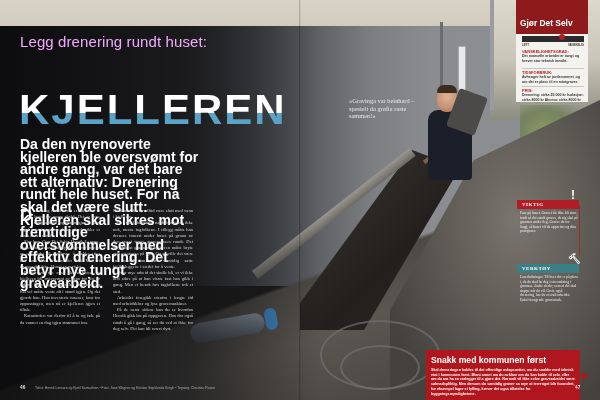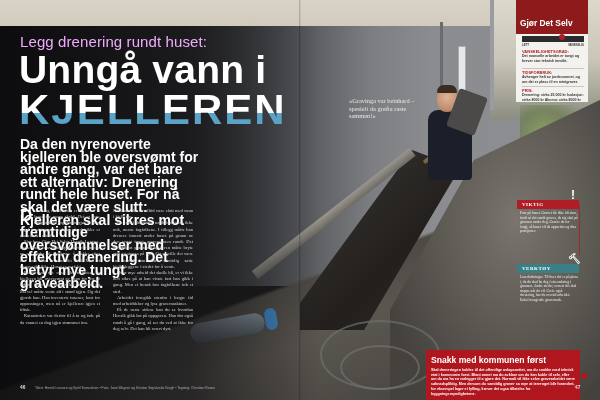--- a/index.html
+++ b/index.html
@@ -125,21 +125,20 @@
   <div class="bg-hose2"></div>
   <div class="shovel-handle"></div>
   <div class="worker-body"></div>
   <div class="worker-head"></div>
   <div class="worker-hair"></div>
   <div class="shovel-blade"></div>
   <div class="bg-wall-shade"></div>
   <div class="gutter"></div>
 
   <div class="kicker">Legg drenering rundt huset:</div>
-  <div class="headline-1">Unngå vann i</div>
   <div class="headline-2">KJELLEREN</div>
 
   <div class="lede">Da den nyrenoverte kjelleren ble oversvømt for andre gang, var det bare ett alternativ: Drenering rundt hele huset. For nå skal det være slutt: Kjelleren skal sikres mot fremtidige oversvømmelser med effektiv drenering. Det betyr mye tungt gravearbeid.</div>
 
   <div class="col col1">
     <span class="dropcap">D</span>
     <p class="first">renering rundt huset er ikke noe vi lager for moro skyld. Det er mye tungt arbeid, og derfor gjør vi som regel først i gang med det når det ikke er noen annen utvei.</p>
     <p>Sjur bare Gjør Det Selvs Henrik Lessare. Huset hans er av den typen som får mange av oss andre til fordjøvne å spekke etter noe som ikke er som det skal. Men vi trenger det ikke. Huset er perfekt.</p>
     <p>Derfor var det også ekstra bittert da kjelleren ble oversvømt av vann for fire år siden. Gulv og vegger ble ødelagt, og likevel måtte vente alt i stand igjen. Og det gjorde han. Han investerte tusener, kost for oppussingen, men nå er kjelleren igjen et tiltak.</p>
     <p>Katastrofen var derfor til å ta og føle på da vannet en dag igjen strømmet inn.</p>

